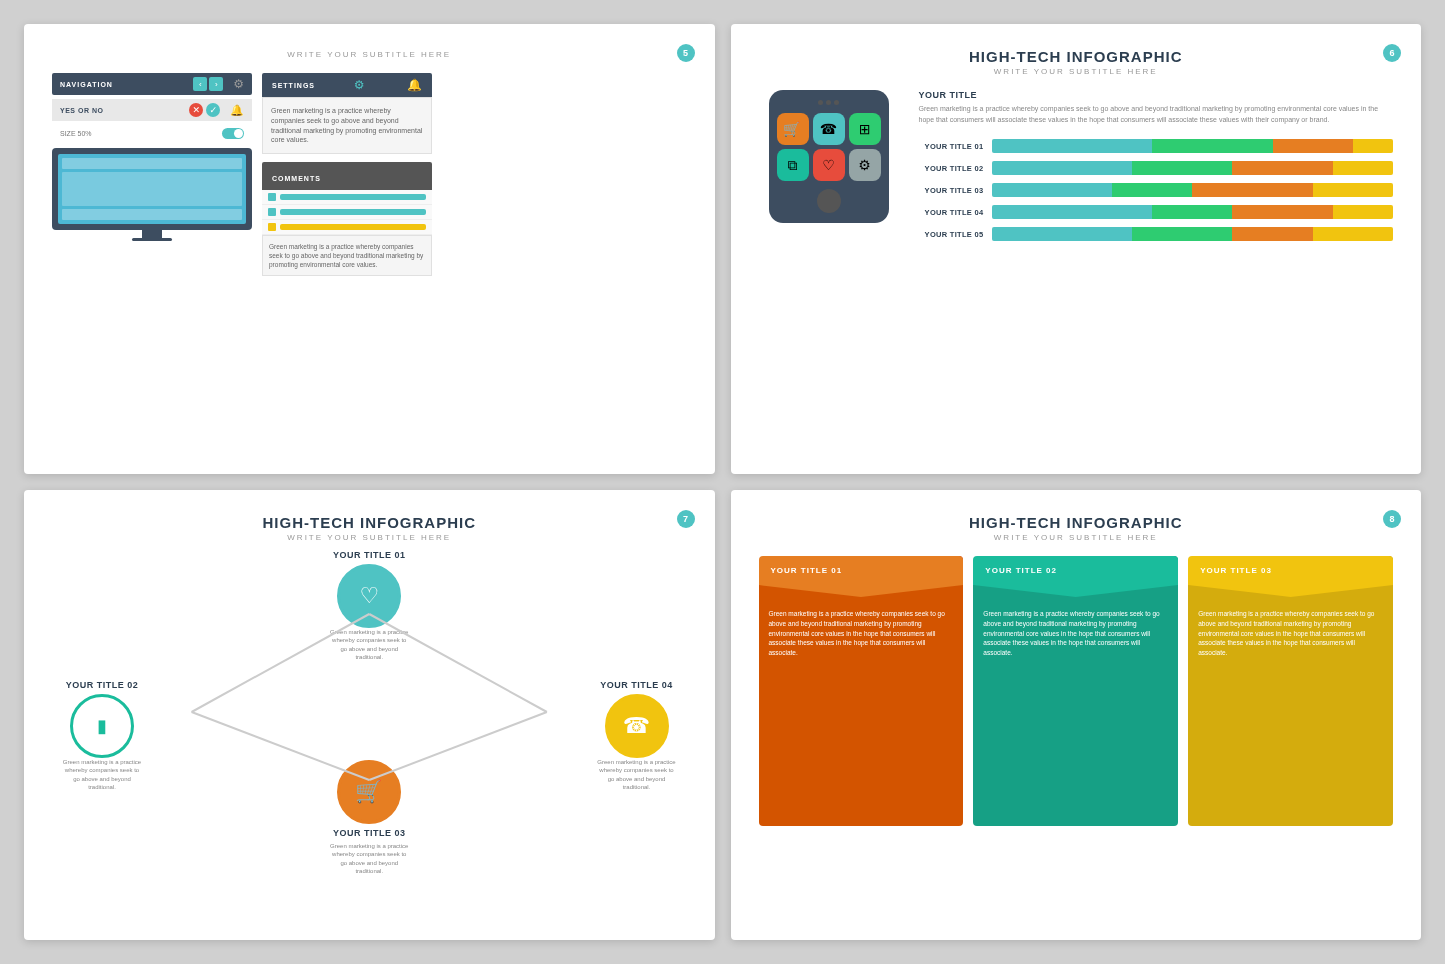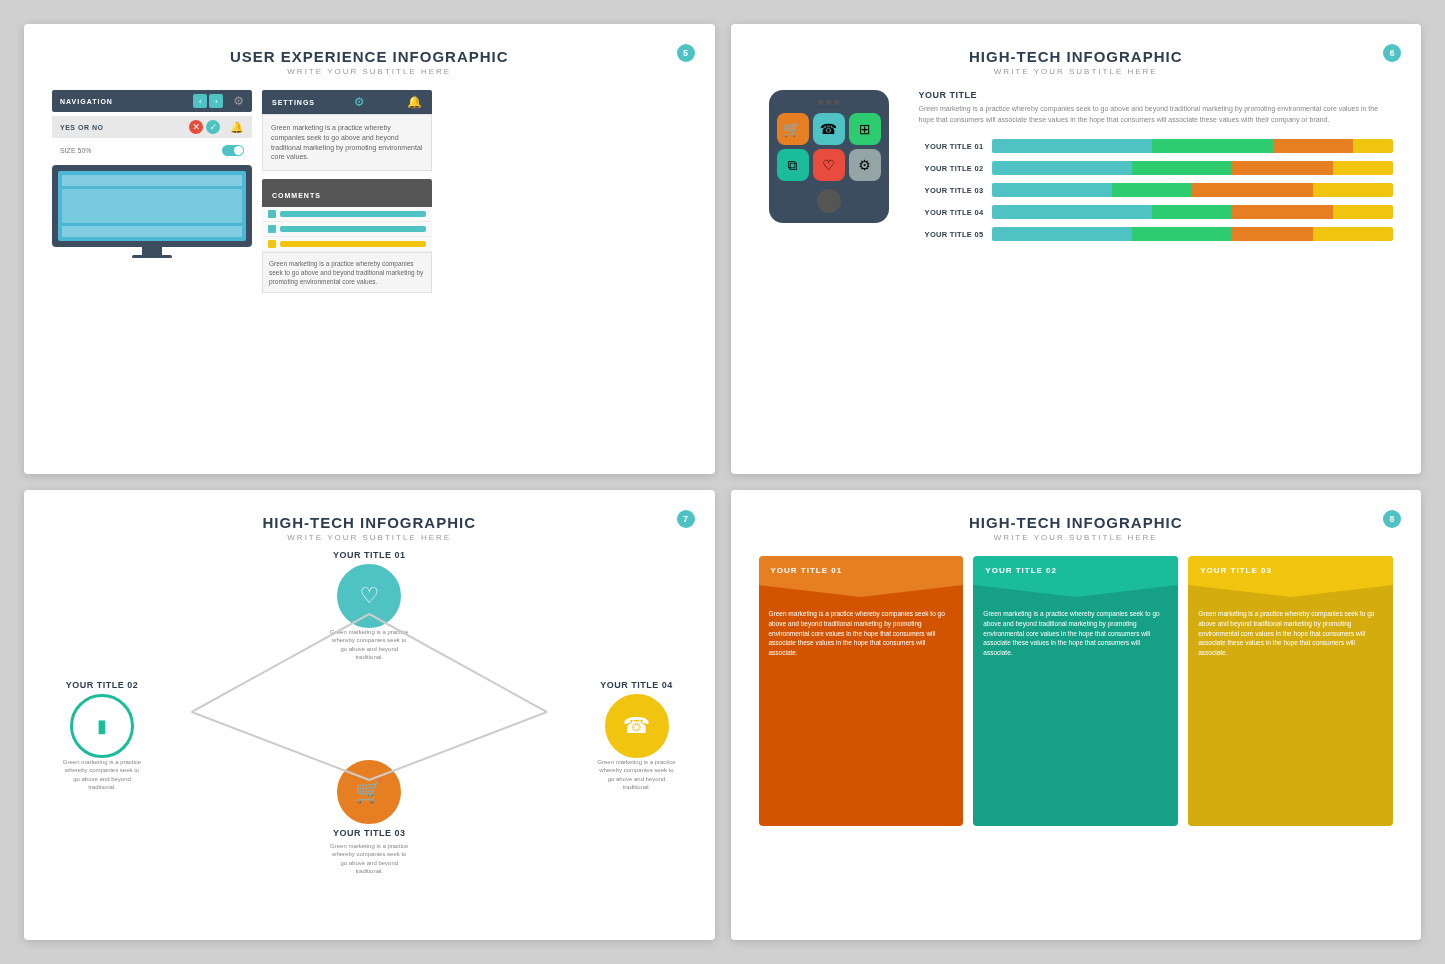--- a/index.html
+++ b/index.html
@@ -439,21 +439,20 @@
     }
     .fold.orange { border-width: 0 20px 20px 0; border-color: transparent #c0392b transparent transparent; }
     .fold.teal { border-width: 0 20px 20px 0; border-color: transparent #148f77 transparent transparent; }
     .fold.yellow { border-width: 0 20px 20px 0; border-color: transparent #b7950b transparent transparent; }
   </style>
 </head>
 <body>
 
 <div class="slide">
   <div class="slide-num">5</div>
-  <h2 class="slide-title">USER EXPERIENCE INFOGRAPHIC</h2>
   <p class="slide-subtitle">WRITE YOUR SUBTITLE HERE</p>
 
   <div class="slide1-content">
     <div class="ui-mockup">
 
       <div class="nav-bar">
         <span class="nav-label">NAVIGATION</span>
         <div class="nav-arrows">
           <div class="nav-arrow">‹</div>
           <div class="nav-arrow right">›</div>

